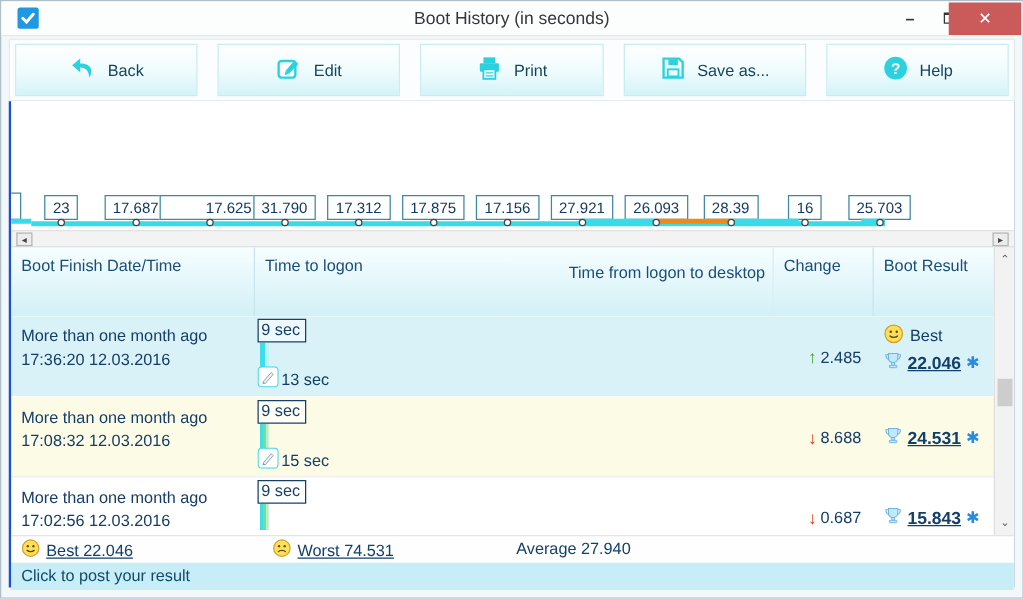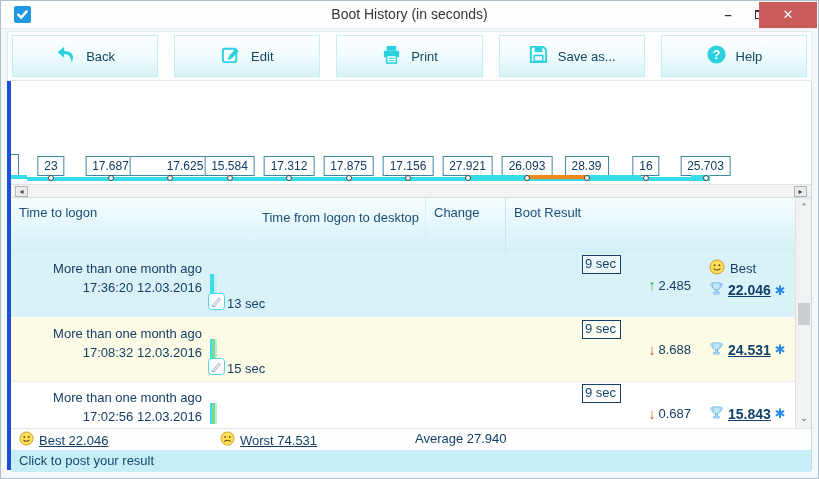--- a/index.html
+++ b/index.html
@@ -16,21 +16,21 @@
   .btn-max { right:42px; }
   .max-glyph { display:inline-block; width:10px; height:9px; border:1px solid #333; border-top-width:2px; margin-top:9px; }
   .btn-close { right:1px; top:1px; width:58px; height:26px; background:#cb5a5a; color:#fff; line-height:26px; font-size:13px; font-weight:bold; }
 
   
   .toolbar { position:absolute; left:6px; right:6px; top:30px; height:50px; background:#fbfdfe; border:1px solid #e2ecef; display:flex; gap:16px; padding:3px 4px; }
   .tb-btn { flex:1; border:1px solid #c9ecf2; background:linear-gradient(#ffffff 0%, #eefbfd 55%, #d4f3f8 100%); display:flex; align-items:center; justify-content:center; gap:9px; color:#14455f; font-size:13px; cursor:pointer; }
   .tb-btn svg { flex:0 0 auto; }
 
   
-  .content { position:absolute; left:6px; right:6px; top:80px; bottom:8px; background:#fff; border-left:4px solid #1d4ed8; border-right:1px solid #ccd8de; }
+  .content { position:absolute; left:6px; right:6px; top:80px; bottom:8px; background:#fff; border-left:2px solid #1d4ed8; border-right:1px solid #ccd8de; }
 
   
   .chart { position:relative; height:103px; background:#fff; overflow:hidden; }
   .pt-label { position:absolute; bottom:8px; transform:translateX(-50%); border:1px solid #3d87a5; background:#fff; color:#123a63; font-size:12px; padding:2px 6px; white-space:nowrap; }
   .pt-label-partial { position:absolute; bottom:8px; left:-10px; width:18px; height:22px; border:1px solid #3d87a5; background:#fff; }
   .pt-marker { position:absolute; top:94px; width:6px; height:6px; border:1px solid #444; border-radius:50%; background:#fff; transform:translateX(-50%); z-index:3; }
   .seg { position:absolute; height:4px; z-index:1; }
   .seg.raised { top:94px; }
   .seg.base { top:96px; }
 
@@ -43,21 +43,21 @@
   .table-region { position:relative; height:230px; display:flex; }
   .table-main { width:789px; display:flex; flex-direction:column; }
   .thead { height:55px; display:flex; background:linear-gradient(#f6feff, #d2f0f7); color:#1a4d78; font-size:13px; }
   .th { padding:7px 6px 0 8px; }
   .th-c1 { width:195px; border-right:1px solid #c9e4ec; }
   .th-c2 { width:415px; border-right:1px solid #d9eef3; display:flex; justify-content:space-between; }
   .th-c2 .right { padding-top:5px; }
   .th-c3 { width:80px; border-right:1px solid #c9e4ec; }
   .th-c4 { flex:1; }
   .tbody { height:175px; overflow:hidden; }
-  .trow { height:64px; display:flex; font-size:13px; color:#163d66;text-align:right; }
+  .trow { height:64px; display:flex; font-size:13px; color:#163d66; }
   .trow.r1 { background:#d8f2f8; }
   .trow.r2 { background:#fcfce6; border-top:1px solid #fff; }
   .trow.r3 { background:#ffffff; border-top:1px solid #ededed; height:64px; }
   .td-c1 { width:195px; padding:6px 4px 0 8px; line-height:19px; }
   .td-c2 { width:415px; padding:2px 0 0 2px; }
   .td-c3 { width:80px; display:flex; align-items:center; justify-content:flex-end; padding-right:10px; gap:3px; }
   .td-c4 { flex:1; padding:6px 0 0 8px; }
   .logon-box { display:inline-block; border:1px solid #16406b; background:rgba(255,255,255,0.55); font-size:13px; color:#16406b; padding:0 4px 1px 2px; line-height:16px; }
   .bar { width:7px; height:21px; margin-left:2px; }
   .bar.cyan { background:linear-gradient(90deg,#3fdde8 0 4px,#b9f3f7 4px); }
@@ -152,21 +152,21 @@
         <div class="seg raised" style="left: 456.5px; width: 59.5px; background: rgb(56, 220, 232);"></div>
         <div class="seg raised" style="left: 516px; width: 59.5px; background: rgb(239, 138, 26);"></div>
         <div class="seg raised" style="left: 575.5px; width: 54.5px; background: rgb(56, 220, 232);"></div>
         <div class="seg raised" style="left: 679.5px; width: 19px; background: rgb(56, 220, 232);"></div>
         <div class="pt-label" style="left: 40px;">23</div>
         <div class="pt-marker" style="left: 40px;"></div>
         <div class="pt-label" style="left: 99.5px;">17.687</div>
         <div class="pt-marker" style="left: 99.5px;"></div>
         <div class="pt-label" style="left: 159px; padding-left: 36px;">17.625</div>
         <div class="pt-marker" style="left: 159px;"></div>
-        <div class="pt-label" style="left: 218.5px;">15.584</div>
+        <div class="pt-label" style="left: 218.5px;">31.790</div>
         <div class="pt-marker" style="left: 218.5px;"></div>
         <div class="pt-label" style="left: 278px;">17.312</div>
         <div class="pt-marker" style="left: 278px;"></div>
         <div class="pt-label" style="left: 337.5px;">17.875</div>
         <div class="pt-marker" style="left: 337.5px;"></div>
         <div class="pt-label" style="left: 397px;">17.156</div>
         <div class="pt-marker" style="left: 397px;"></div>
         <div class="pt-label" style="left: 456.5px;">27.921</div>
         <div class="pt-marker" style="left: 456.5px;"></div>
         <div class="pt-label" style="left: 516px;">26.093</div>
@@ -180,20 +180,21 @@
       </div>
 
     <div class="hscroll">
       <div class="h-arrow left">◂</div>
       <div class="h-arrow right">▸</div>
     </div>
 
     <div class="table-region">
       <div class="table-main">
         <div class="thead">
+          <div class="th th-c1">Boot Finish Date/Time</div>
           <div class="th th-c2">
             <span>Time to logon</span>
             <span class="right">Time from logon to desktop</span>
           </div>
           <div class="th th-c3">Change</div>
           <div class="th th-c4">Boot Result</div>
         </div>
 
         <div class="tbody">
 

